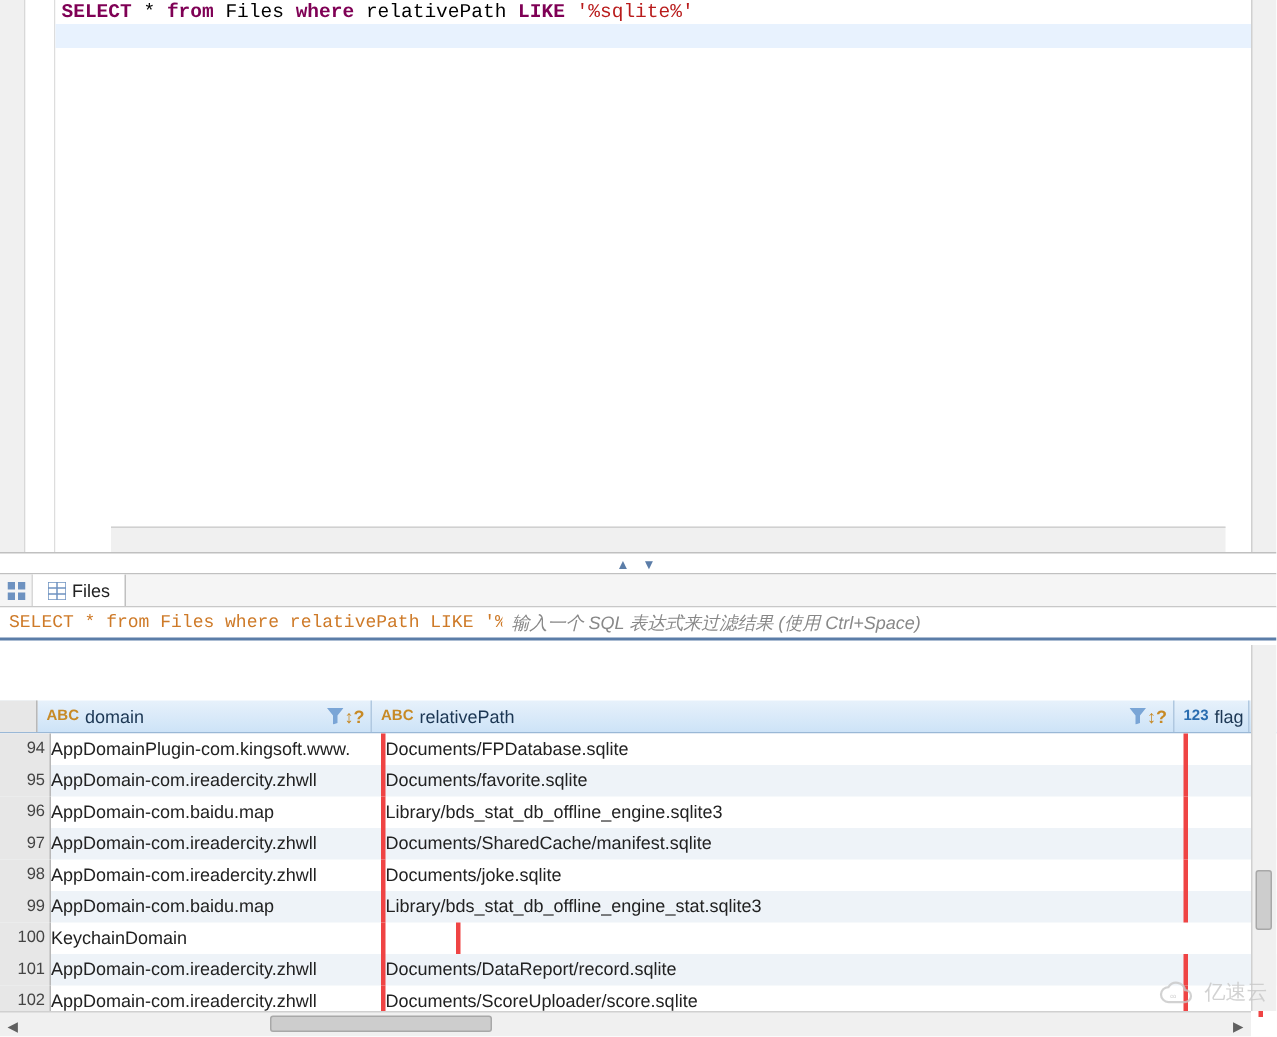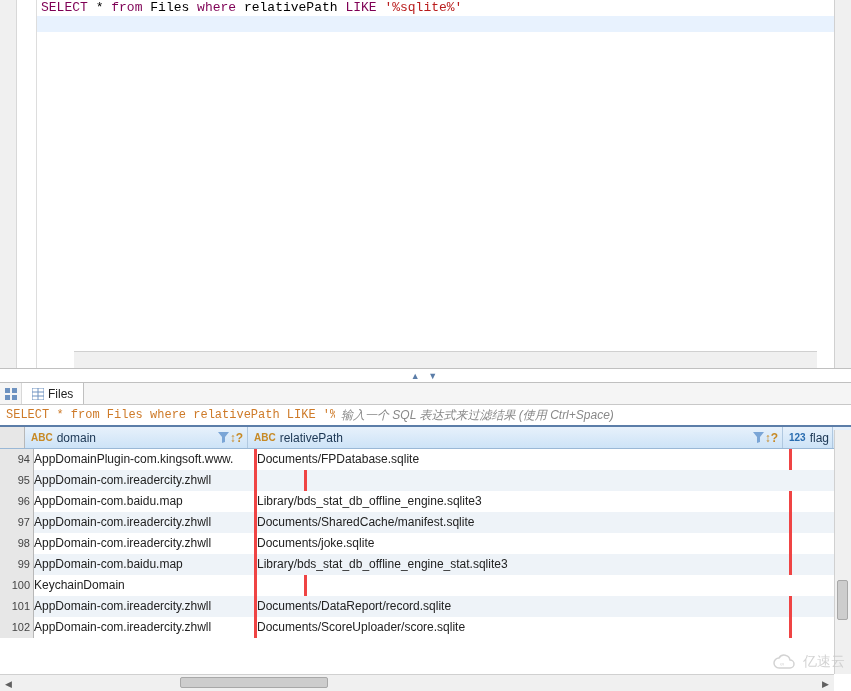--- a/index.html
+++ b/index.html
@@ -42,21 +42,21 @@
   line-height: 16px;
   padding-left: 4px;
   font-family: Consolas, "Courier New", monospace;
   font-size: 13px;
   white-space: pre;
 }
 .cursor-line {
   background: #e8f2fe;
   height: 16px;
 }
-.kw   { color: #7f0055; font-weight: normal; }
+.kw   { color: #7f0055; font-weight: bold; }
 .cm-id{ color: #000000; }
 .cm-op{ color: #000000; }
 .cm-str{ color: #b91c1c; }
 .sql-vscroll {
   width: 17px;
   background: #f0f0f0;
   border-left: 1px solid #d0d0d0;
 }
 .hscroll-top {
   position: absolute;
@@ -136,20 +136,21 @@
   padding-left: 6px;
   font-size: 12px;
 }
 .ico-sql { width: 14px; height: 14px; }
 
 .grid-header {
   height: 22px;
   display: flex;
   background: linear-gradient(#e7f1fb, #cde3f7);
   border-bottom: 1px solid #9ab8d6;
+  margin-top: 40px;
 }
 .gh-rownum {
   width: 25px;
   background: #e7e7e7;
   border-right: 1px solid #b8b8b8;
 }
 .gh-col {
   display: flex;
   align-items: center;
   padding: 0 6px;
@@ -342,20 +343,21 @@
 <div class="grid-body" id="grid-body">
     <div class="grow">
       <div class="gc-rownum">94</div>
       <div class="gc domain">AppDomainPlugin-com.kingsoft.www.</div>
       <div class="gc rel">Documents/FPDatabase.sqlite</div>
       <div class="gc flag"></div>
     </div>
     <div class="grow">
       <div class="gc-rownum">95</div>
       <div class="gc domain">AppDomain-com.ireadercity.zhwll</div>
+      <div class="gc rel">Documents/favorite.sqlite</div>
       <div class="gc flag"></div>
     </div>
     <div class="grow">
       <div class="gc-rownum">96</div>
       <div class="gc domain">AppDomain-com.baidu.map</div>
       <div class="gc rel">Library/bds_stat_db_offline_engine.sqlite3</div>
       <div class="gc flag"></div>
     </div>
     <div class="grow">
       <div class="gc-rownum">97</div>

